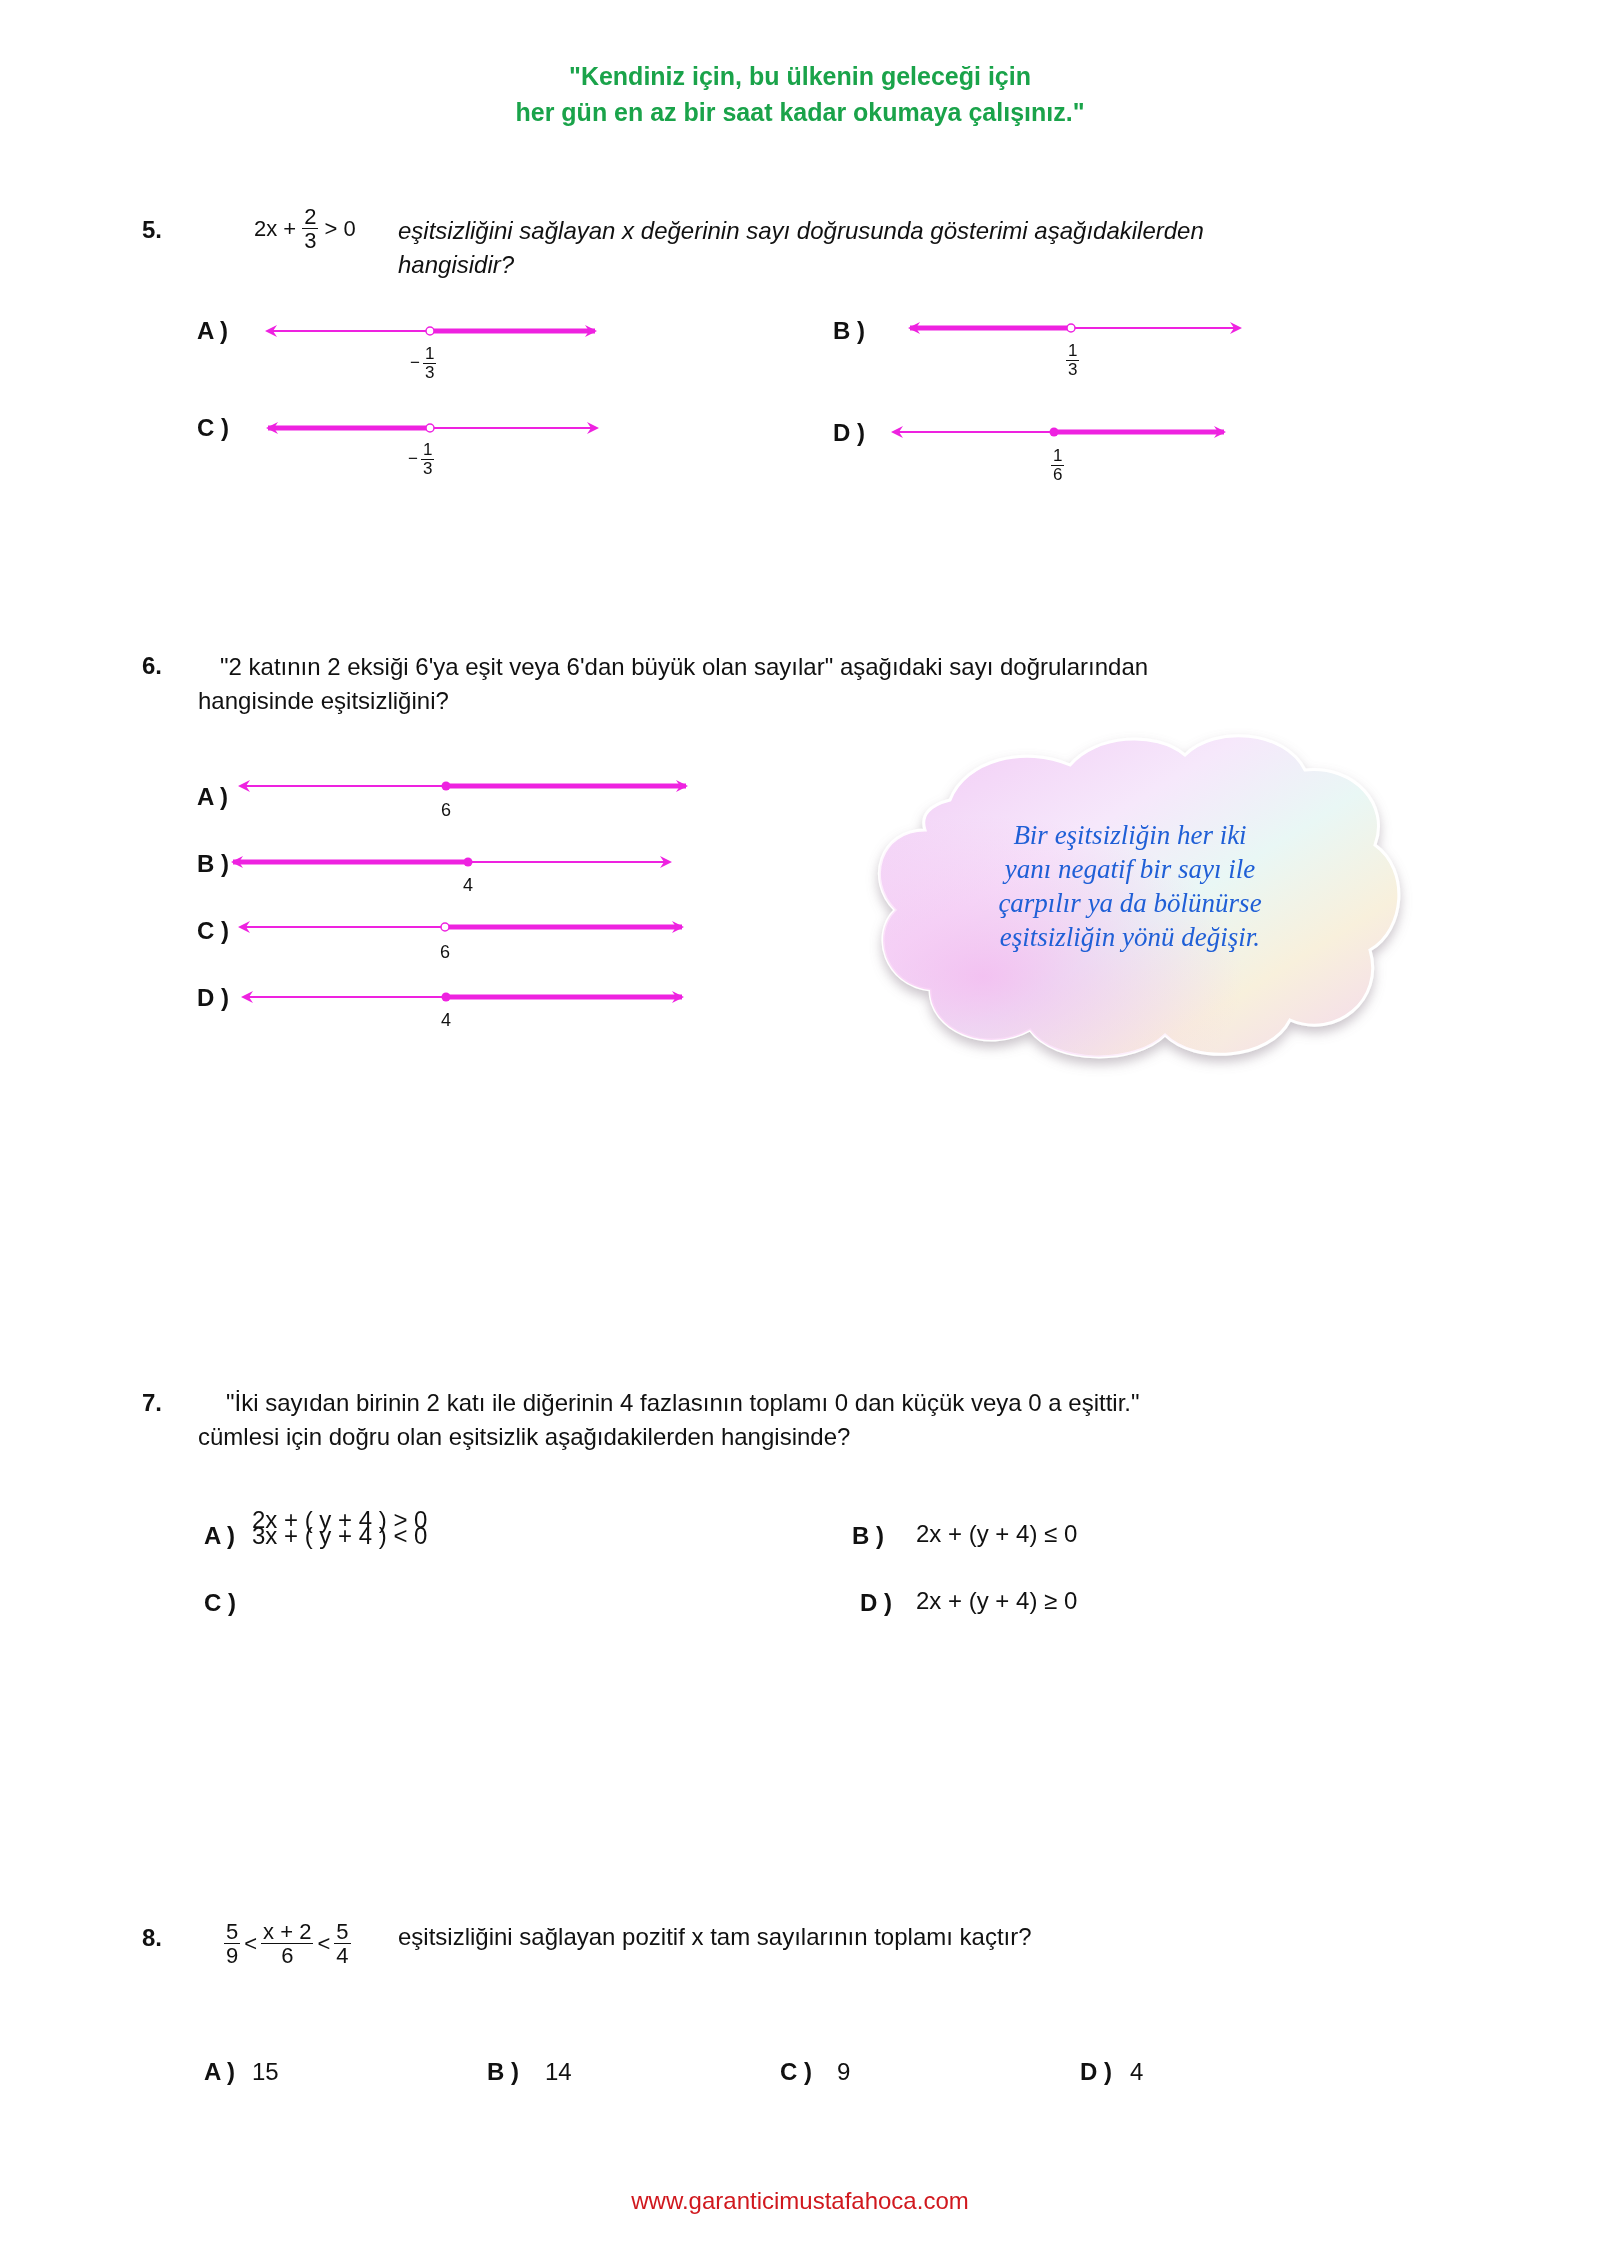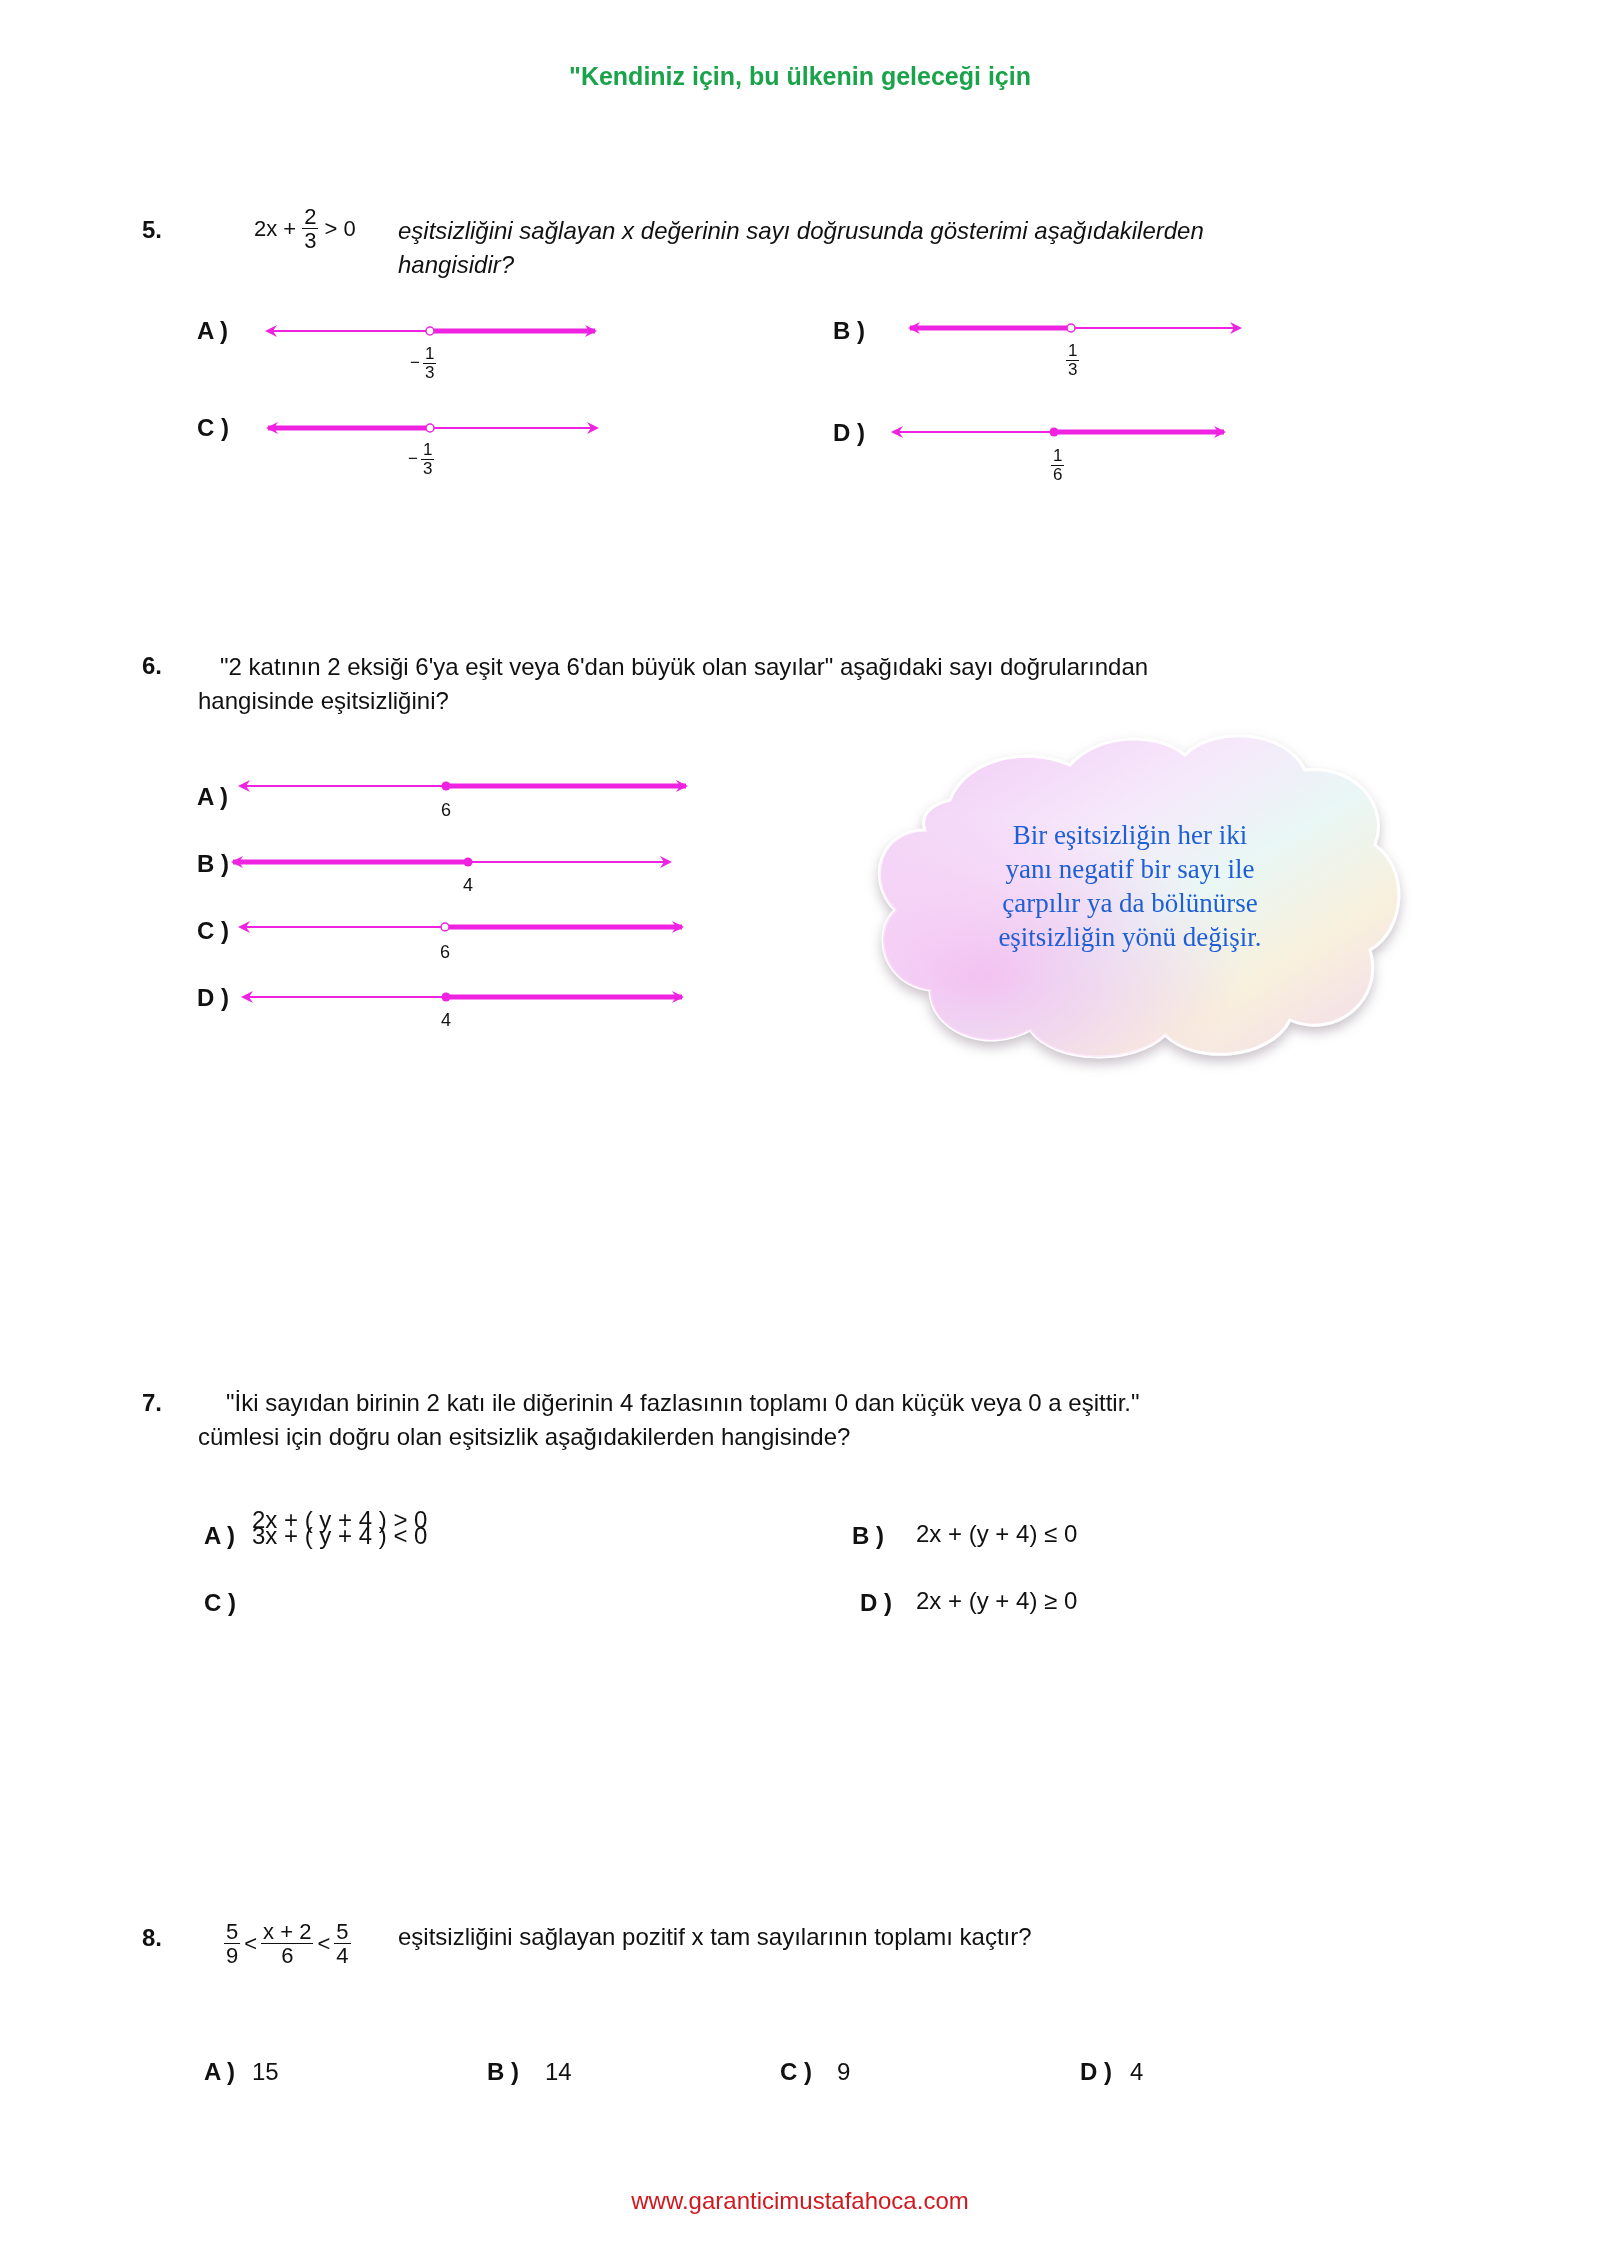--- a/index.html
+++ b/index.html
@@ -15,30 +15,31 @@
           line-height: 1.05; font-size: 22px; }
   .frac .num { border-bottom: 1.5px solid #111; padding: 0 2px; }
   .frac .den { padding: 0 2px; }
   .math { position: absolute; font-size: 22px; display: flex; align-items: center; gap: 6px; }
   .nl-label { position: absolute; font-size: 18px; text-align: center; }
   .nl-frac { position: absolute; font-size: 17px; display: flex; align-items: center; gap: 3px; }
   .nl-frac .frac { font-size: 17px; }
   .nl-frac .frac .num { border-bottom: 1px solid #111; }
   svg { position: absolute; overflow: visible; }
   .cloud-text { position: absolute; left: 940px; top: 818px; width: 380px; text-align: center;
-                font-family: "Liberation Serif", serif; color: #1f5fd6;
+                font-family: "Liberation Serif", serif; font-style: italic; color: #1f5fd6;
                 font-size: 27px; line-height: 34px; }
   .footer { position: absolute; left: 0; width: 1600px; top: 2187px; text-align: center;
             color: #d0181e; font-size: 24px; }
 </style>
 </head>
 <body>
 
 <div class="motto">
   <div>"Kendiniz için, bu ülkenin geleceği için</div>
+  <div>her gün en az bir saat kadar okumaya çalışınız."</div>
 </div>
 
 <svg width="0" height="0" style="position:absolute">
   <defs>
     <marker id="arrowR" viewBox="0 0 12 12" refX="10" refY="6" markerWidth="12" markerHeight="12" orient="auto" markerUnits="userSpaceOnUse">
       <path d="M0,0 L12,6 L0,12 L4,6 Z" fill="#ee22e0"></path>
     </marker>
     <marker id="arrowL" viewBox="0 0 12 12" refX="2" refY="6" markerWidth="12" markerHeight="12" orient="auto" markerUnits="userSpaceOnUse">
       <path d="M12,0 L0,6 L12,12 L8,6 Z" fill="#ee22e0"></path>
     </marker>

